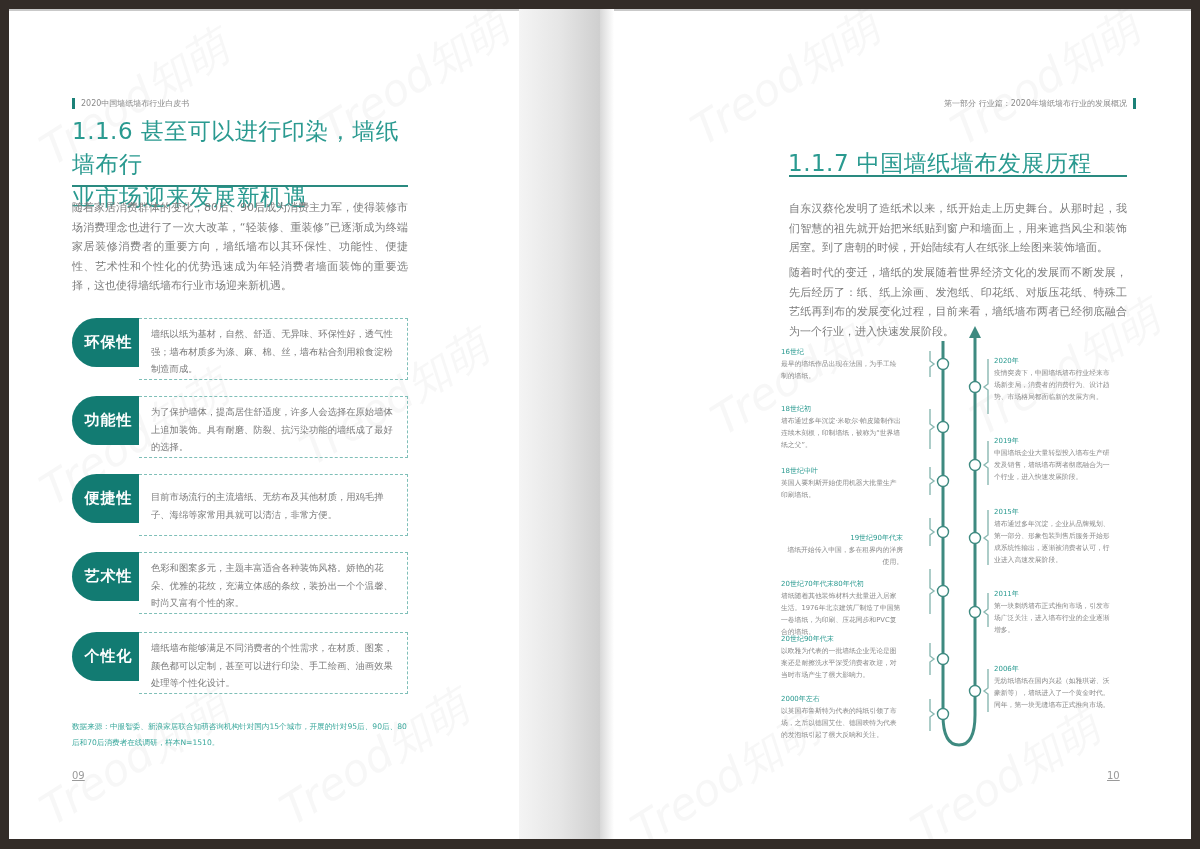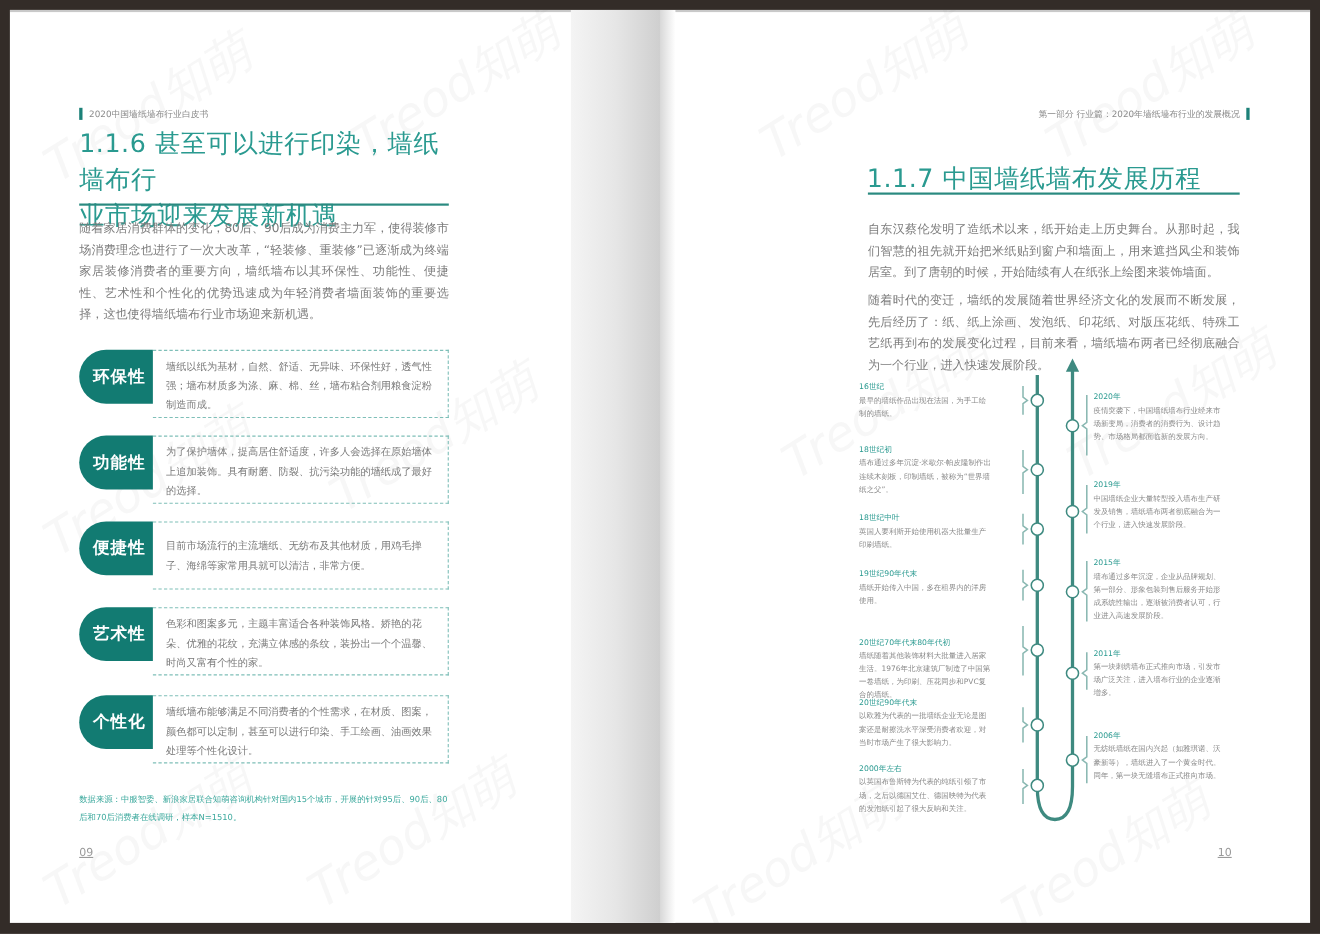--- a/index.html
+++ b/index.html
@@ -160,21 +160,21 @@
       <div>最早的墙纸作品出现在法国，为手工绘制的墙纸。</div>
     </div>
     <div class="tl-entry" style="left:181px;top:394px;">
       <div class="yr">18世纪初</div>
       <div>墙布通过多年沉淀·米歇尔·帕皮隆制作出连续木刻板，印制墙纸，被称为“世界墙纸之父”。</div>
     </div>
     <div class="tl-entry" style="left:181px;top:456px;">
       <div class="yr">18世纪中叶</div>
       <div>英国人要利斯开始使用机器大批量生产印刷墙纸。</div>
     </div>
-    <div class="tl-entry" style="left:181px;top:507px;">
+    <div class="tl-entry" style="left:181px;top:523px;text-align:right;">
       <div class="yr">19世纪90年代末</div>
       <div>墙纸开始传入中国，多在租界内的洋房使用。</div>
     </div>
     <div class="tl-entry" style="left:181px;top:569px;">
       <div class="yr">20世纪70年代末80年代初</div>
       <div>墙纸随着其他装饰材料大批量进入居家生活。1976年北京建筑厂制造了中国第一卷墙纸，为印刷、压花同步和PVC复合的墙纸。</div>
     </div>
     <div class="tl-entry" style="left:181px;top:624px;">
       <div class="yr">20世纪90年代末</div>
       <div>以欧雅为代表的一批墙纸企业无论是图案还是耐擦洗水平深受消费者欢迎，对当时市场产生了很大影响力。</div>

